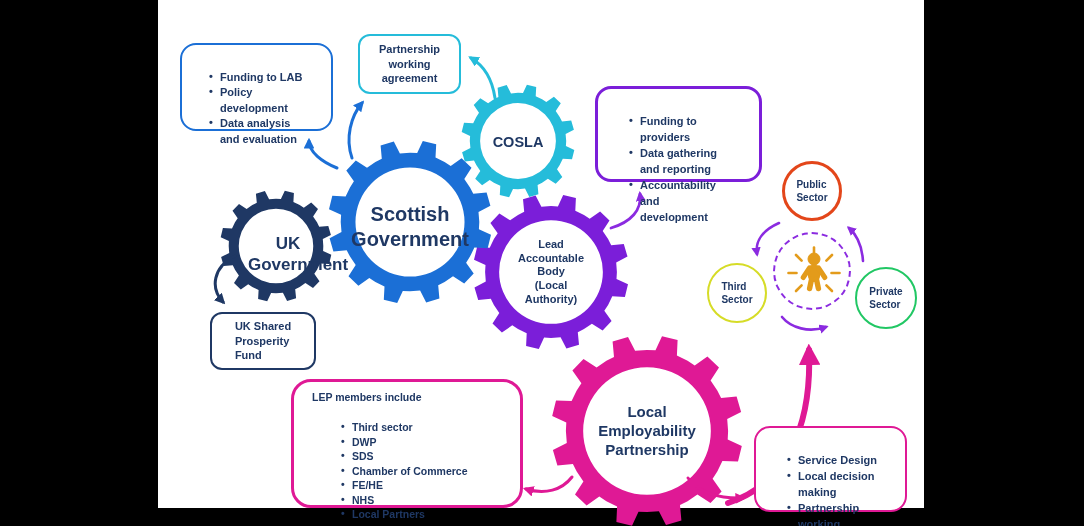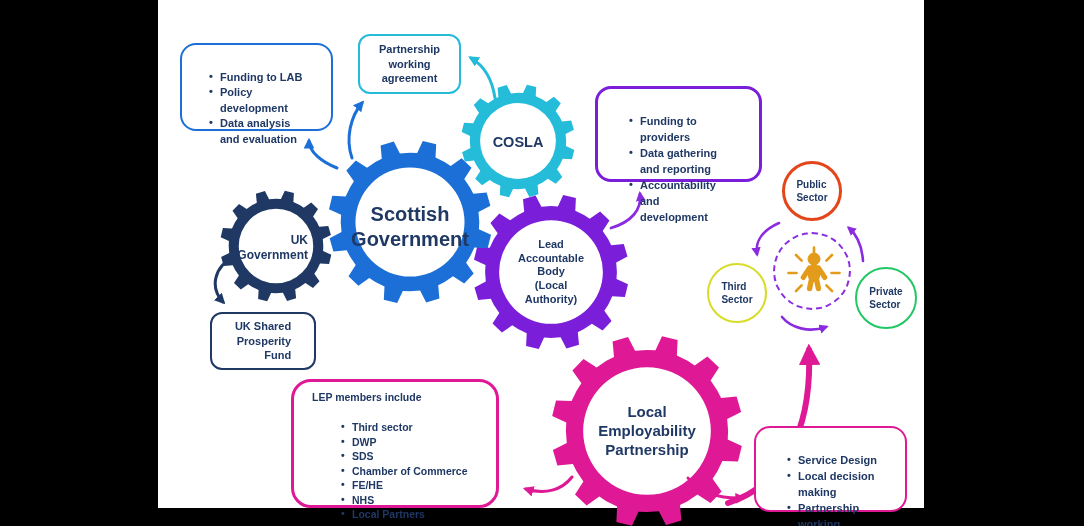--- a/index.html
+++ b/index.html
@@ -1,34 +1,34 @@
 <!DOCTYPE html>
 <html style="--navy: #1F3864; --blue: #1B6FD6; --cyan: #25BCDA; --purple: #7B1ED9; --magenta: #DF1995; --violet: #8B2BE0; --red_orange: #E3461A; --yellow: #D6DC27; --green: #21C764; --orange: #E39B1B;"><head>
 <meta charset="utf-8">
 <style>
   html,body{margin:0;padding:0;background:#000;}
   body{font-family:"Liberation Sans",sans-serif;font-weight:700;}
   .stage{position:relative;width:1084px;height:526px;background:#000;overflow:hidden;}
   .paper{position:absolute;left:158px;top:0;width:766px;height:508px;background:#ffffff;}
   #diagram-svg{position:absolute;left:0;top:0;}
   .glabel{position:absolute;text-align:center;color:var(--navy);line-height:1.25;white-space:pre-line;}
-  #lbl-uk{left:228px;top:233px;width:80px;font-size:12px;text-align:right;}
+  #lbl-uk{left:248px;top:233px;width:80px;font-size:17px;}
   #lbl-scottish{left:350px;top:202px;width:120px;font-size:20px;}
   #lbl-cosla{left:478px;top:133px;width:80px;font-size:14.5px;}
   #lbl-lab{left:506px;top:238px;width:90px;font-size:11px;line-height:1.24;text-align:center;}
   #lbl-lep{left:587px;top:403px;width:120px;font-size:15px;}
   .note{position:absolute;background:#fff;color:var(--navy);box-sizing:border-box;}
   .note ul{margin:16px;padding-left:14px;list-style:none;}
   .note li{position:relative;}
   .note li::before{content:"\2022";position:absolute;left:-11px;top:-1px;}
   #box-funding-lab{left:180px;top:43px;width:153px;height:88px;border:2.5px solid var(--blue);border-radius:16px;font-size:11px;line-height:1.4;padding:9px 6px 6px 8px;}
   #box-partnership{left:358px;top:34px;width:103px;height:60px;border:2.5px solid var(--cyan);border-radius:12px;font-size:11px;line-height:1.35;display:flex;align-items:center;justify-content:center;text-align:center;white-space:pre-line;}
   #box-funding-providers{left:595px;top:86px;width:167px;height:96px;border:3px solid var(--purple);border-radius:16px;font-size:11px;line-height:1.45;padding:9px 22px 6px 12px;}
-  #box-ukspf{left:210px;top:312px;width:106px;height:58px;border:2.5px solid var(--navy);border-radius:12px;font-size:11px;line-height:1.35;display:flex;align-items:center;justify-content:center;text-align:right;white-space:pre-line;}
-  #box-lep-members{left:291px;top:379px;width:208px;height:129px;border:3px solid var(--magenta);border-radius:20px;font-size:10.5px;line-height:1.38;padding:8px 12px 6px 18px;}
+  #box-ukspf{left:210px;top:312px;width:106px;height:58px;border:2.5px solid var(--navy);border-radius:12px;font-size:11px;line-height:1.35;display:flex;align-items:center;justify-content:center;text-align:left;white-space:pre-line;}
+  #box-lep-members{left:291px;top:379px;width:232px;height:129px;border:3px solid var(--magenta);border-radius:20px;font-size:10.5px;line-height:1.38;padding:8px 12px 6px 18px;}
   #box-lep-members ul{padding-left:24px;}
   #box-service-design{left:754px;top:426px;width:153px;height:86px;border:2.5px solid var(--magenta);border-radius:16px;font-size:11px;line-height:1.45;padding:9px 4px 6px 12px;}
   .circle{position:absolute;border-radius:50%;background:#fff;color:var(--navy);display:flex;align-items:center;justify-content:center;text-align:left;font-size:10px;line-height:1.35;box-sizing:border-box;white-space:pre-line;}
   #circle-public{left:782px;top:161px;width:60px;height:60px;border:3px solid var(--red_orange);}
   #circle-third{left:707px;top:263px;width:60px;height:60px;border:2.5px solid var(--yellow);}
   #circle-private{left:855px;top:267px;width:62px;height:62px;border:2.5px solid var(--green);}
   #circle-sectors-hub{left:773px;top:232px;width:78px;height:78px;position:absolute;border-radius:50%;box-sizing:border-box;border:2.5px dashed var(--violet);}
   #person-svg{position:absolute;left:0;top:0;color:var(--orange);}
 </style>
 </head>

